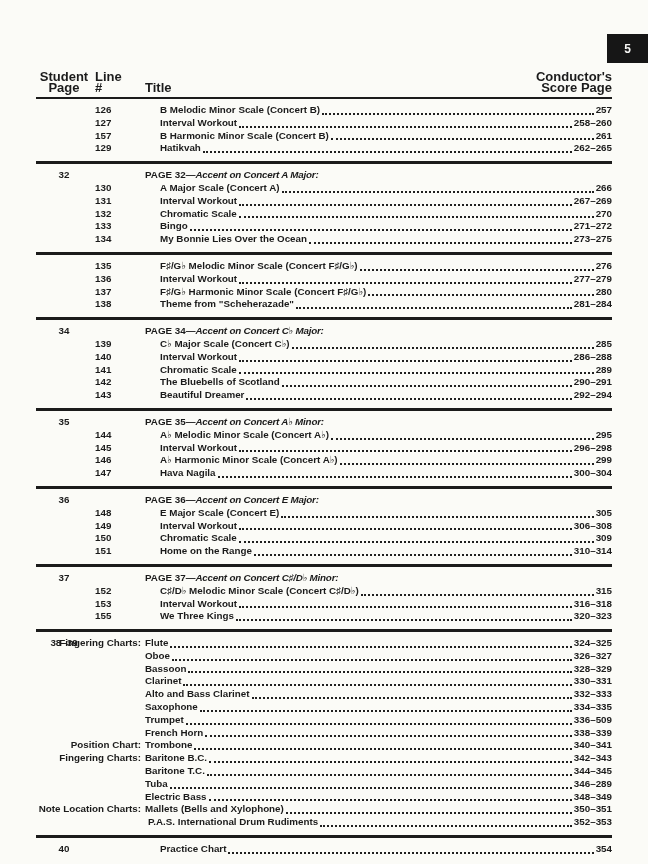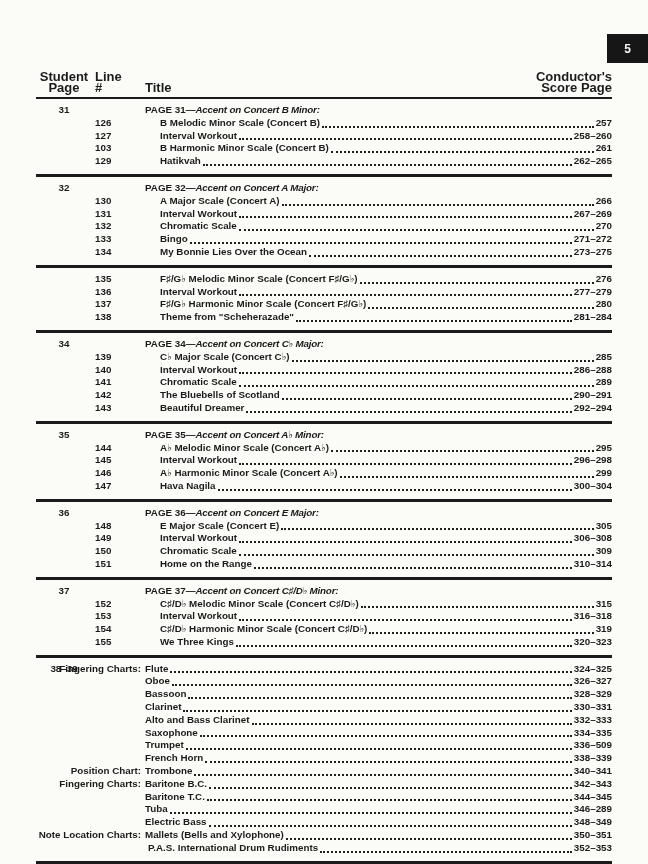--- a/index.html
+++ b/index.html
@@ -72,28 +72,20 @@
         <div>Title</div>
       </div>
       <div class="h-score">
         <div>Conductor's</div>
         <div>Score Page</div>
       </div>
     </div>
     <div>
         <div class="sec">
           <div class="row">
-            <span class="c-student">31</span>
-            <span class="c-line"></span>
-            <span class="c-title">
-              <span class="hd-p">PAGE 31—</span>
-              <span class="hd-i">Accent on Concert B Minor:</span>
-            </span>
-          </div>
-          <div class="row">
             <span class="c-student"></span>
             <span class="c-line">126</span>
             <span class="c-title">
               <span class="ind"></span>
               <span class="ttl">B Melodic Minor Scale (Concert B)</span>
               <span class="leader"></span>
               <span class="pages">257</span>
             </span>
           </div>
           <div class="row">
@@ -101,21 +93,21 @@
             <span class="c-line">127</span>
             <span class="c-title">
               <span class="ind"></span>
               <span class="ttl">Interval Workout</span>
               <span class="leader"></span>
               <span class="pages">258–260</span>
             </span>
           </div>
           <div class="row">
             <span class="c-student"></span>
-            <span class="c-line">103</span>
+            <span class="c-line">157</span>
             <span class="c-title">
               <span class="ind"></span>
               <span class="ttl">B Harmonic Minor Scale (Concert B)</span>
               <span class="leader"></span>
               <span class="pages">261</span>
             </span>
           </div>
           <div class="row">
             <span class="c-student"></span>
             <span class="c-line">129</span>
@@ -409,30 +401,20 @@
             </span>
           </div>
           <div class="row">
             <span class="c-student"></span>
             <span class="c-line">153</span>
             <span class="c-title">
               <span class="ind"></span>
               <span class="ttl">Interval Workout</span>
               <span class="leader"></span>
               <span class="pages">316–318</span>
-            </span>
-          </div>
-          <div class="row">
-            <span class="c-student"></span>
-            <span class="c-line">154</span>
-            <span class="c-title">
-              <span class="ind"></span>
-              <span class="ttl">C♯/D♭ Harmonic Minor Scale (Concert C♯/D♭)</span>
-              <span class="leader"></span>
-              <span class="pages">319</span>
             </span>
           </div>
           <div class="row">
             <span class="c-student"></span>
             <span class="c-line">155</span>
             <span class="c-title">
               <span class="ind"></span>
               <span class="ttl">We Three Kings</span>
               <span class="leader"></span>
               <span class="pages">320–323</span>

